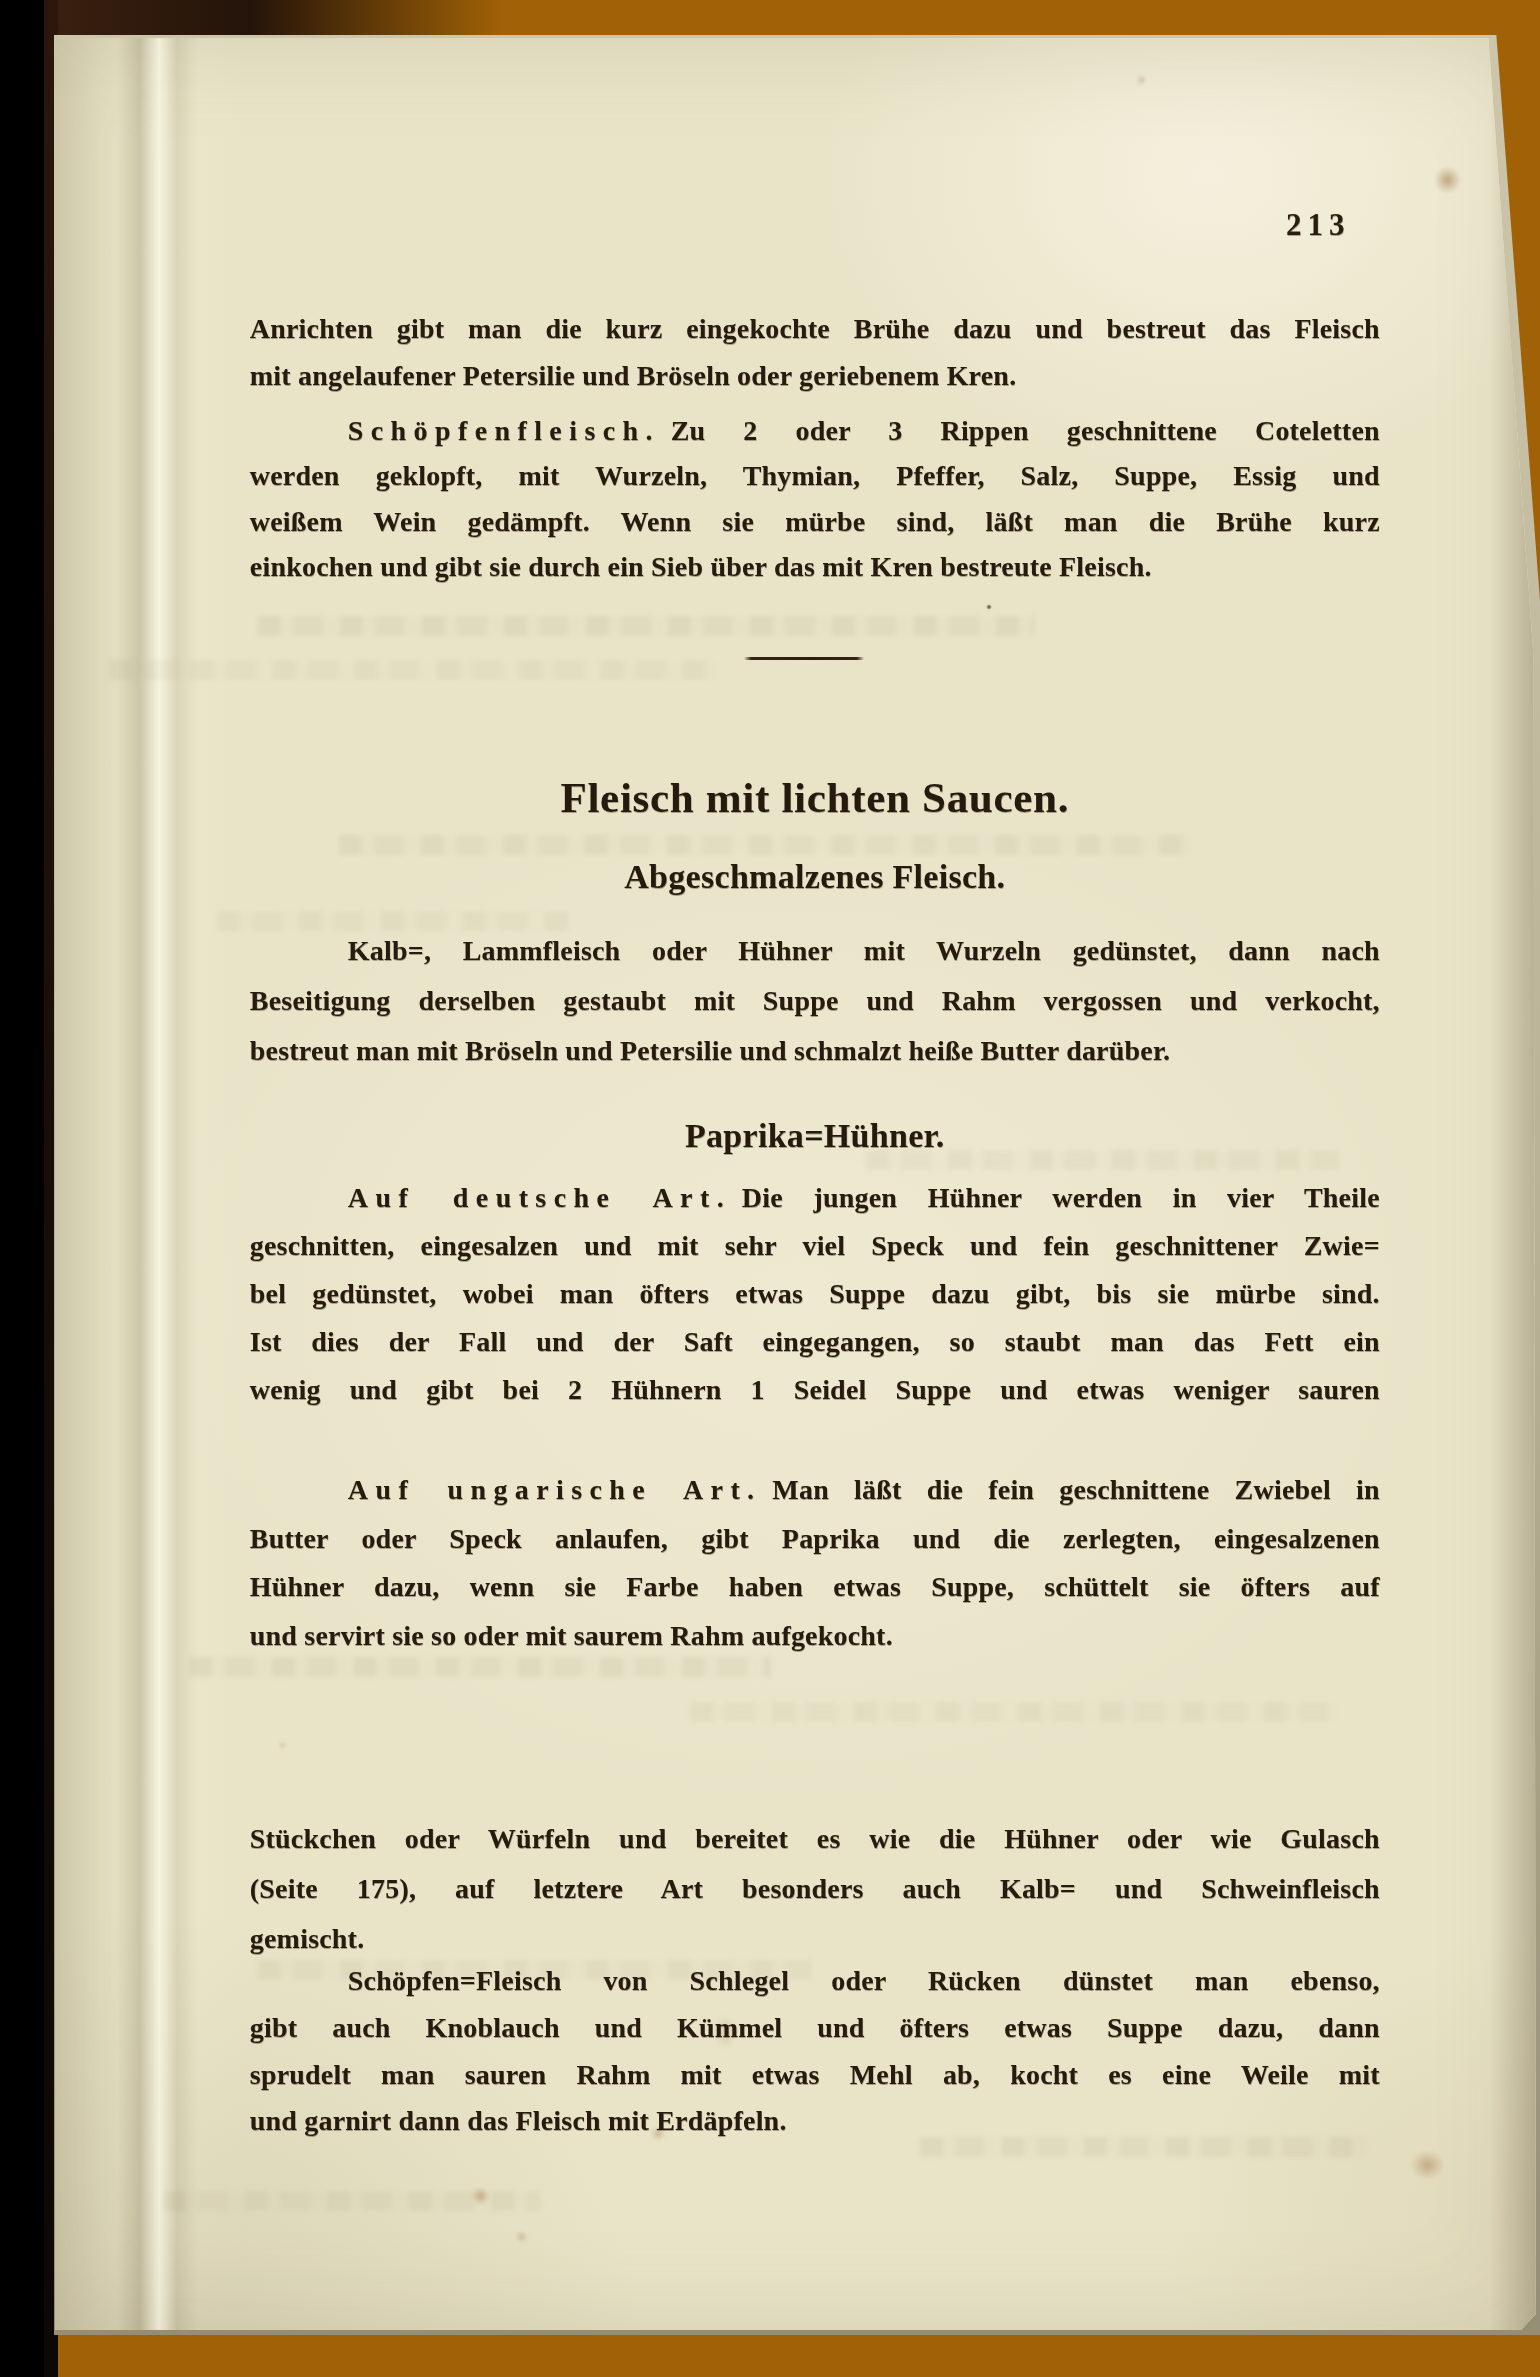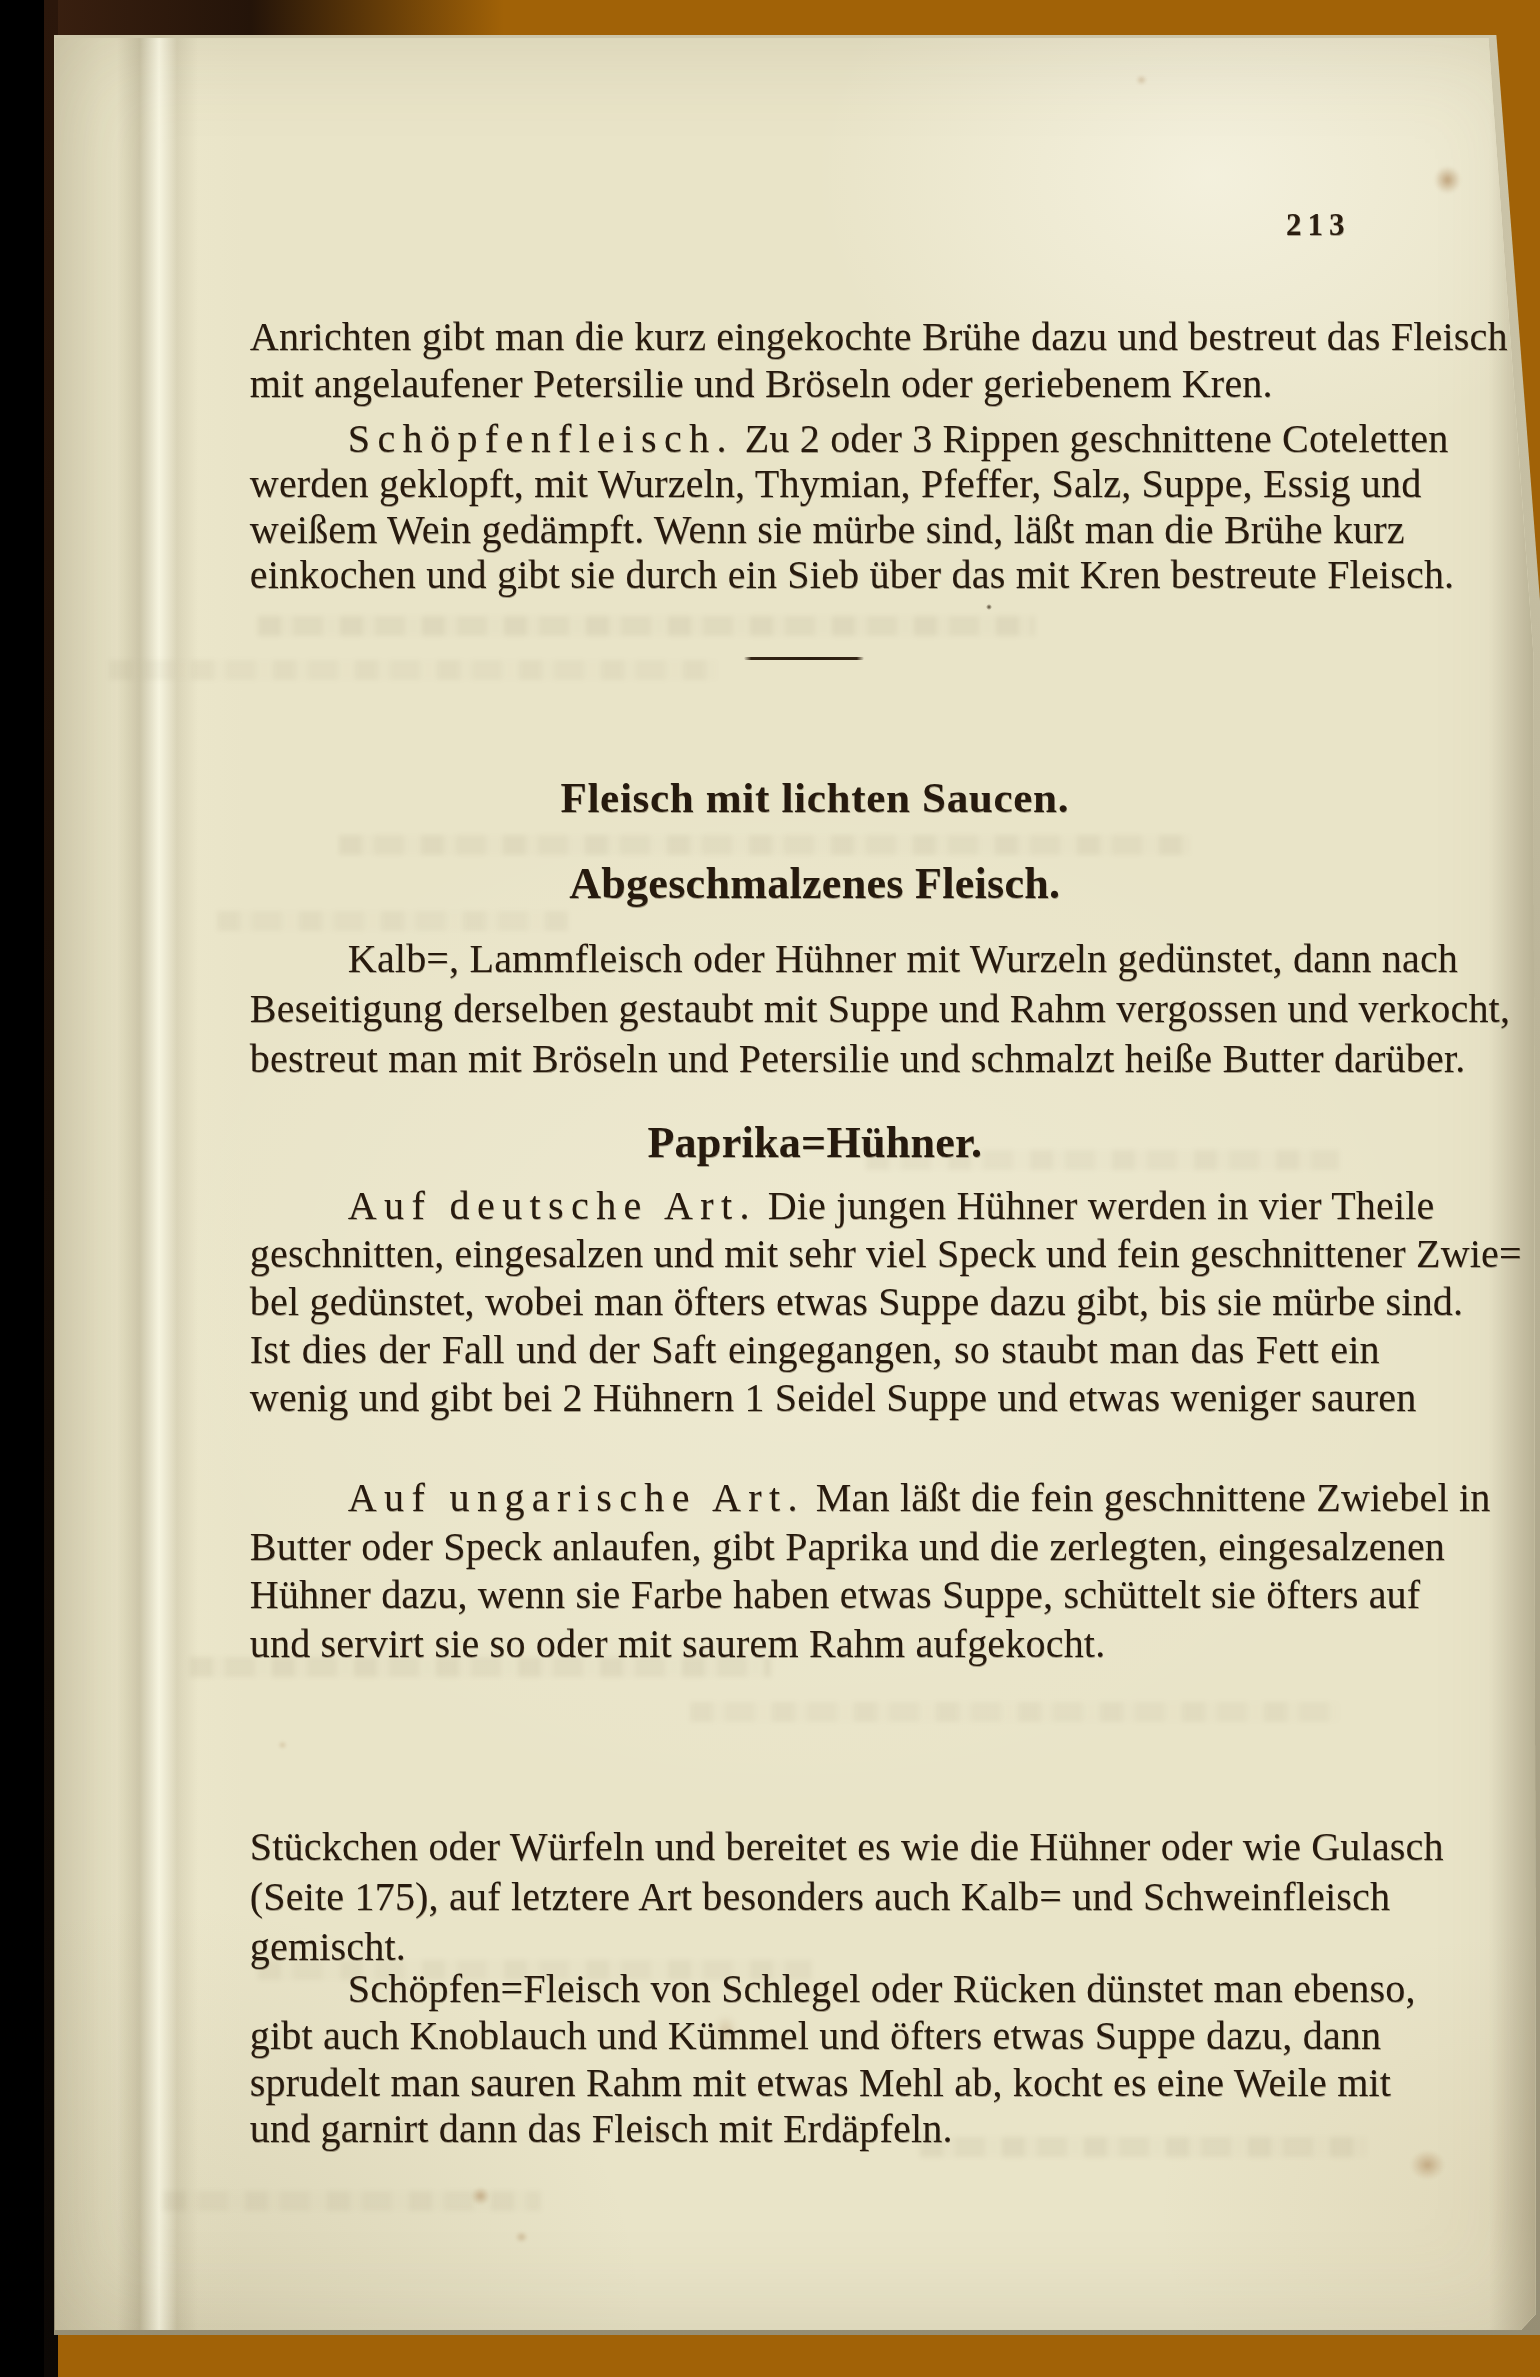--- a/index.html
+++ b/index.html
@@ -25,30 +25,30 @@
           linear-gradient(90deg,#d7d1b4 0,#e4dfc2 47px,#ece7cb 108px,#e9e4c8 189px);
         box-shadow:inset 0 0 101px rgba(110,95,60,.18);
         clip-path:polygon(0 0,96.8% 0,99.85% 27%,100% 99.3%,99% 100%,0 100%);}
   .crease{position:absolute;left:62px;top:0;width:81px;height:100%;pointer-events:none;
         background:linear-gradient(90deg,rgba(0,0,0,0) 0,rgba(94,82,52,.20) 28%,
                    rgba(255,255,240,.55) 52%,rgba(94,82,52,.12) 74%,rgba(0,0,0,0) 100%);}
   .edge-shade-right{position:absolute;right:0;top:0;width:47px;height:100%;pointer-events:none;
         background:linear-gradient(270deg,rgba(96,84,56,.30),rgba(96,84,56,0));}
   
   .ln{position:absolute;left:195px;width:1130px;box-sizing:border-box;
-      font-size:40px;font-weight:normal;color:#271a0e;letter-spacing:0.2px;
+      font-size:28px;font-weight:bold;color:#271a0e;letter-spacing:0.2px;
       white-space:nowrap;text-align:justify;text-align-last:justify;
       text-shadow:0.4px 0.5px 0.5px rgba(40,25,10,.35);}
   .ln.last{text-align-last:left;}
   .ln.ind{padding-left:98px;}
   .sperr{letter-spacing:7.4px;margin-right:10.8px;}
   .h{position:absolute;left:195px;width:1130px;text-align:center;font-weight:bold;
      color:#261a0e;white-space:nowrap;text-shadow:0.5px 0.7px 0.6px rgba(40,25,10,.35);}
   .h-main{font-size:43px;letter-spacing:0.7px;}
-  .h-sub{font-size:44px;letter-spacing:0.3px;}
+  .h-sub{font-size:34px;letter-spacing:0.3px;}
   .pagenum{position:absolute;left:1196px;top:169px;width:135px;text-align:center;
      font-size:31px;font-weight:bold;color:#2a1d10;letter-spacing:6px;
      text-shadow:0.4px 0.5px 0.5px rgba(40,25,10,.35);}
   .rule{position:absolute;left:689px;top:619px;width:120px;height:2.7px;
      background:linear-gradient(90deg,#34261609,#332415 6%,#2a1d10 55%,#332415 94%,#34261609);
      border-radius:1.4px;}
   
   .ghost{position:absolute;height:20px;filter:blur(2.7px);opacity:.5;pointer-events:none;
      background:repeating-linear-gradient(90deg,
         rgba(124,112,78,.20) 0 23px, rgba(124,112,78,.05) 23px 35px,

